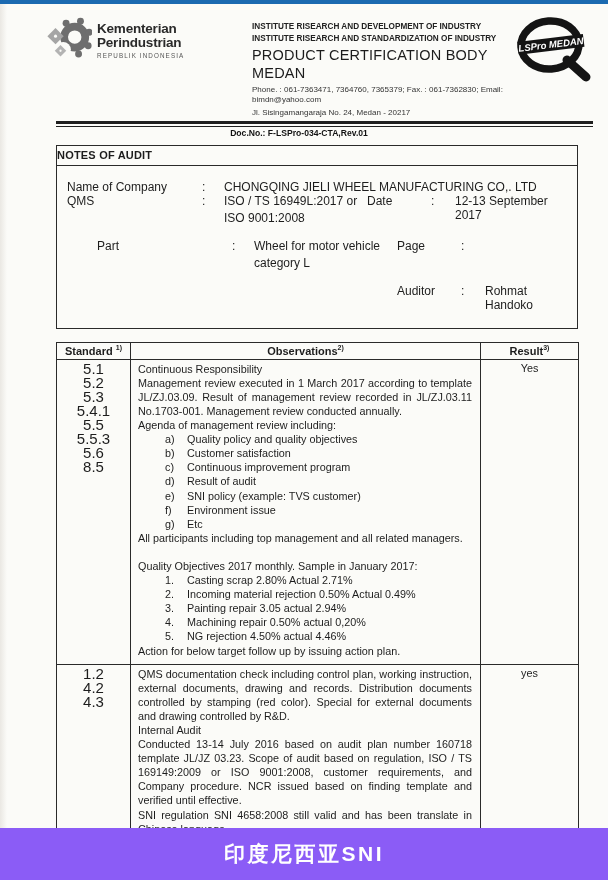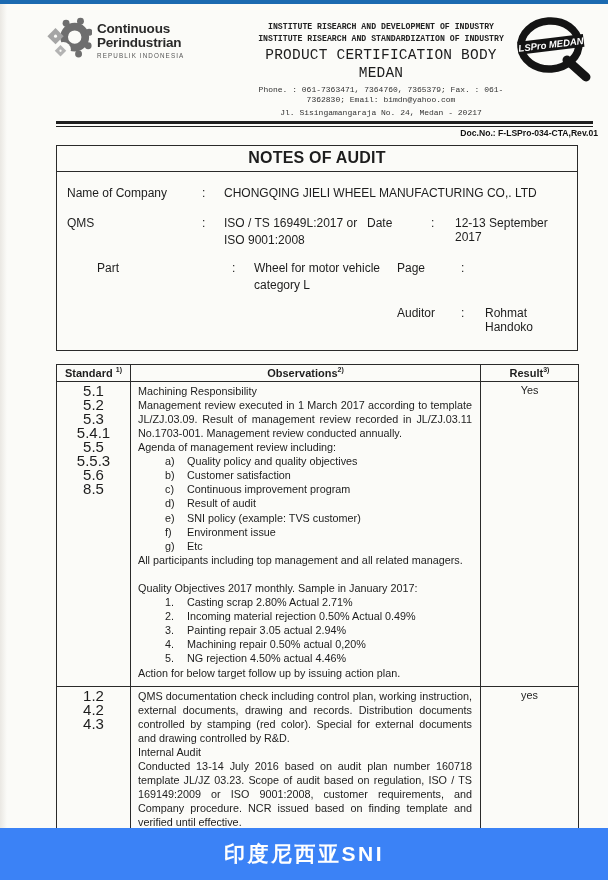--- a/index.html
+++ b/index.html
@@ -13,43 +13,43 @@
     overflow:hidden;
   }
   .topbar { position:absolute; top:0; left:0; width:100%; height:4px; background:#1b6ab1; }
 
   
   .header { display:flex; align-items:flex-start; padding:16px 10px 0 44px; }
   .hdr-left { display:flex; align-items:flex-start; width:208px; flex:none; }
   .ministry-text { margin-left:5px; padding-top:6px; }
   .ministry-name { font-size:13.5px; font-weight:bold; line-height:14px; letter-spacing:-0.2px; color:#2a2a2a; }
   .ministry-sub { font-size:6.3px; letter-spacing:1.1px; color:#555; margin-top:2px; }
-  .hdr-center { flex:1; text-align:center; padding-top:5px;font-family:Liberation Mono, monospace; }
+  .hdr-center { flex:1; padding-top:5px; }
   .org-small { font-size:8.2px; font-weight:bold; line-height:11.5px; color:#222; }
   .org-big { font-size:14.5px; line-height:18px; margin-top:2px; color:#1c1c1c; letter-spacing:0.2px; }
   .contact { font-size:8px; line-height:10px; margin-top:3px; color:#333; }
   .hdr-right { width:88px; flex:none; padding-top:0; }
 
   .double-rule { margin:3px 15px 0 56px; border-top:3px solid #1f1f1f; border-bottom:1px solid #1f1f1f; height:6px; }
-  .doc-no { text-align:right; margin:1px 10px 0 0; font-size:8.6px; font-weight:bold; color:#111; }
+  .doc-no { text-align:center; margin:1px 10px 0 0; font-size:8.6px; font-weight:bold; color:#111; }
 
   
   .notes-box { margin:7px 0 0 56px; width:522px; border:1.6px solid #2a2a2a; background:transparent; }
-  .notes-title { text-align:center; font-weight:bold; font-size:16px; padding:3px 0 4px; border-bottom:1.6px solid #2a2a2a; letter-spacing:0.2px; }
+  .notes-title { font-weight:bold; font-size:11px; padding:3px 0 4px; border-bottom:1.6px solid #2a2a2a; letter-spacing:0.2px; }
   .fields { padding:14px 12px 16px 10px; font-size:12px; }
   .frow { display:flex; }
   .fleft { width:300px; flex:none; display:flex; }
   .fright { flex:1; display:flex; }
   .flabel { width:135px; flex:none; }
   .fcolon { width:22px; flex:none; text-align:left; }
   .rlabel { width:64px; flex:none; }
   .rcolon { width:24px; flex:none; }
   .fval { flex:1; }
   .mt14 { margin-top:14px;margin-left:30px; }
-  .mt16 { margin-top:16px; }
+  .mt16 { }
   .val2 { margin-top:3px; }
   .page-line { display:flex; align-items:flex-start; }
   .hw { display:inline-block; position:relative; }
   .hw svg { display:block; }
   .of-word { margin:0 10px 0 26px; }
 
   
   table.audit { border-collapse:collapse; margin:13px 0 0 56px; width:522px; table-layout:fixed; }
   table.audit th, table.audit td { border:1.5px solid #2a2a2a; vertical-align:top; }
   th.h-std { width:74px; }
@@ -62,21 +62,21 @@
   td.col-res { text-align:center; font-size:10.8px; padding-top:2px; }
   .obs-p { margin:0; }
   .just { text-align:justify; }
   .li { display:flex; }
   .li .mk { width:22px; flex:none; margin-left:27px; }
   .li .li-t { flex:1; }
   .spacer { height:14.1px; }
 
   
   .issued { margin:7px 0 0 57px; font-family:"Liberation Serif", serif; font-style:italic; font-size:10.5px; color:#222; }
-  .banner { position:absolute; left:0; bottom:0; width:100%; height:52px; background:#3b82f6; display:flex; align-items:center; justify-content:center; }
+  .banner { position:absolute; left:0; bottom:0; width:100%; height:52px; background:#8b5cf6; display:flex; align-items:center; justify-content:center; }
   .banner-text { color:#ffffff; font-weight:bold; font-size:21px; letter-spacing:2.5px; }
 </style>
 </head>
 <body>
 
 <div class="topbar"></div>
 
 <div class="header">
   <div class="hdr-left">
     <span>
@@ -88,21 +88,21 @@
         <circle cx="47" cy="17" r="3.6" fill="#6e6e6e"></circle>
         <circle cx="46" cy="31" r="3.6" fill="#6e6e6e"></circle>
         <circle cx="36" cy="39.5" r="3.6" fill="#6e6e6e"></circle>
         <rect x="6" y="15" width="12" height="12" fill="#a5a5a5" transform="rotate(45 12 21)"></rect>
         <circle cx="12" cy="21" r="1.6" fill="#fbfbf8"></circle>
         <rect x="13" y="32" width="8.5" height="8.5" fill="#b3b3b3" transform="rotate(45 17.2 36.2)"></rect>
         <circle cx="17.2" cy="36.2" r="1.2" fill="#fbfbf8"></circle>
       </svg>
     </span>
     <div class="ministry-text">
-      <div class="ministry-name">Continuous</div>
+      <div class="ministry-name">Kementerian</div>
       <div class="ministry-name">Perindustrian</div>
       <div class="ministry-sub">REPUBLIK INDONESIA</div>
     </div>
   </div>
   <div class="hdr-center">
     <div class="org-small">INSTITUTE RISEARCH AND DEVELOPMENT OF INDUSTRY</div>
     <div class="org-small">INSTITUTE RISEARCH AND STANDARDIZATION OF INDUSTRY</div>
     <div class="org-big">PRODUCT CERTIFICATION BODY MEDAN</div>
     <div class="contact">Phone. : 061-7363471, 7364760, 7365379; Fax. : 061-7362830; Email: bimdn@yahoo.com</div>
     <div class="contact">Jl. Sisingamangaraja No. 24, Medan - 20217</div>
@@ -191,21 +191,21 @@
           <div>5.1</div>
           <div>5.2</div>
           <div>5.3</div>
           <div>5.4.1</div>
           <div>5.5</div>
           <div>5.5.3</div>
           <div>5.6</div>
           <div>8.5</div>
         </td>
         <td class="col-obs">
-          <div class="obs-p">Machining Responsibility</div>
+          <div class="obs-p">Continuous Responsibility</div>
           <div class="obs-p just">Management review executed in 1 March 2017 according to template JL/ZJ.03.09. Result of management review recorded in JL/ZJ.03.11 No.1703-001. Management review conducted annually.</div>
           <div class="obs-p">Agenda of management review including:</div>
           <div class="li">
             <span class="mk">a)</span>
             <span class="li-t">Quality policy and quality objectives</span>
           </div>
           <div class="li">
             <span class="mk">b)</span>
             <span class="li-t">Customer satisfaction</span>
           </div>

